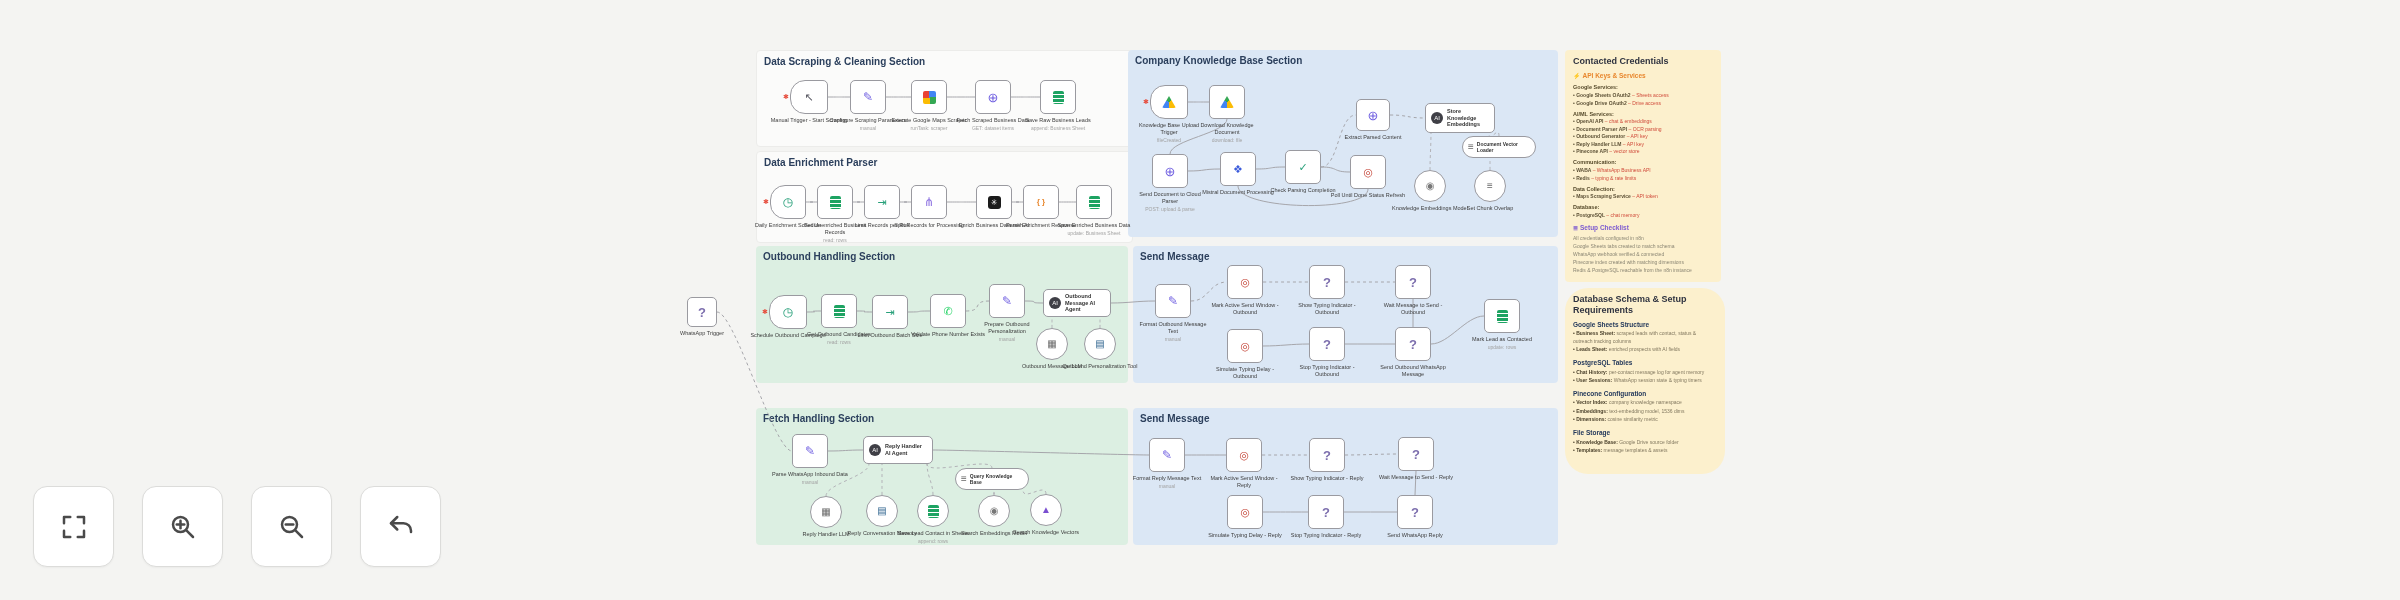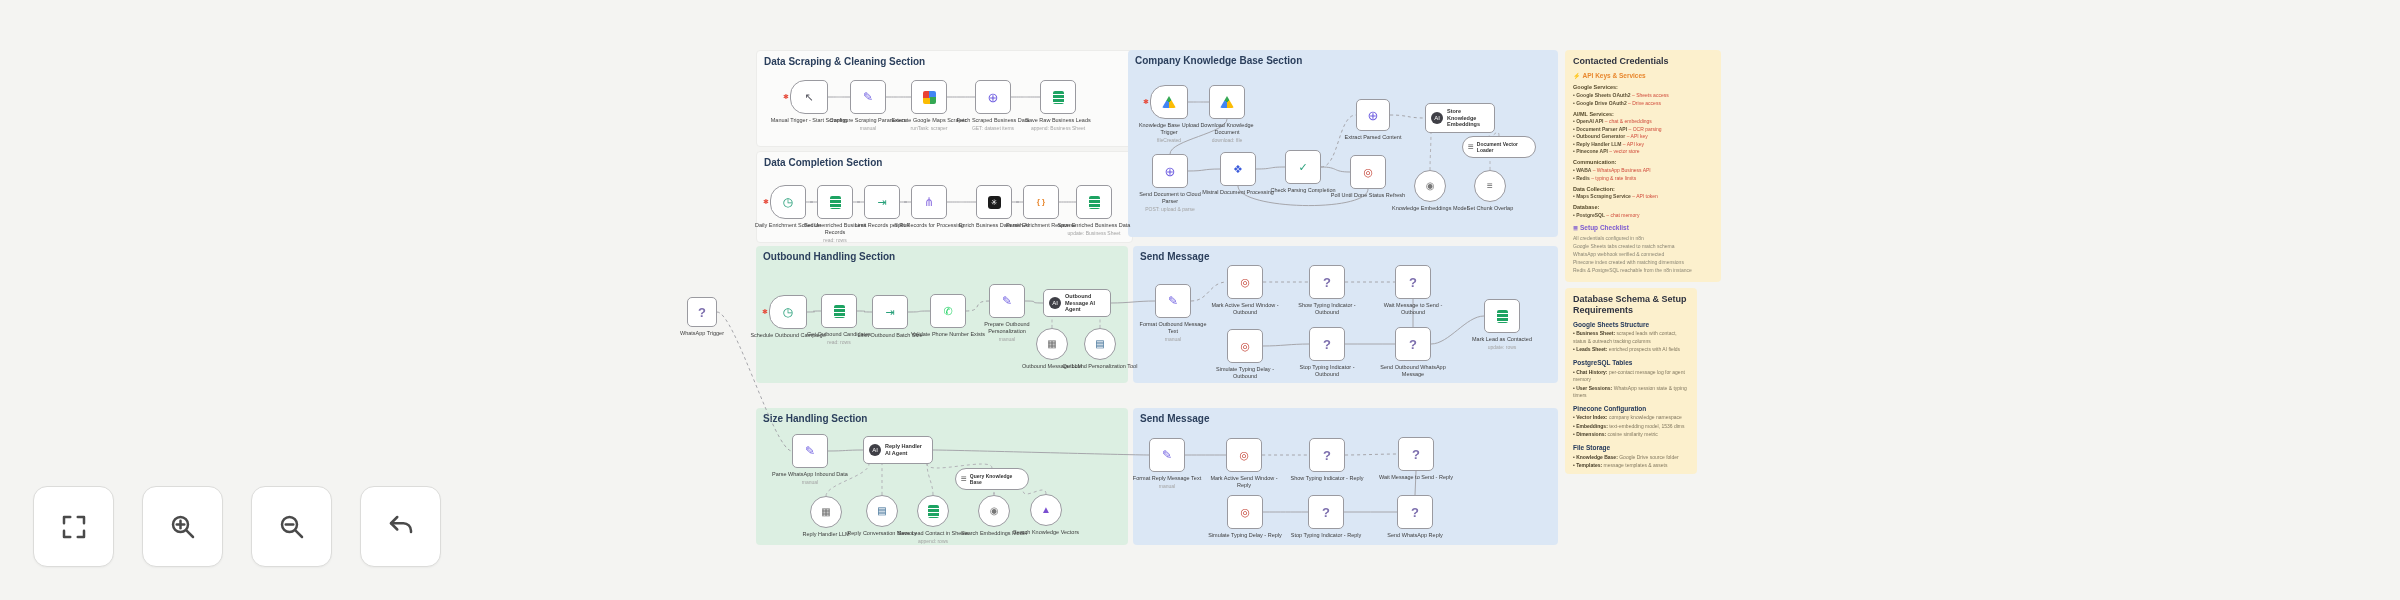--- a/index.html
+++ b/index.html
@@ -83,33 +83,33 @@
 </style>
 </head>
 <body>
 
 <div id="canvas">
   <div id="sections">
       <div class="section light" style="left: 756px; top: 50px; width: 377px; height: 97px;">
         <h4>Data Scraping &amp; Cleaning Section</h4>
       </div>
       <div class="section light" style="left: 756px; top: 151px; width: 377px; height: 92px;">
-        <h4>Data Completion Section</h4>
+        <h4>Data Enrichment Parser</h4>
       </div>
       <div class="section blue" style="left: 1128px; top: 50px; width: 430px; height: 187px;">
         <h4>Company Knowledge Base Section</h4>
       </div>
       <div class="section green" style="left: 756px; top: 246px; width: 372px; height: 137px;">
         <h4>Outbound Handling Section</h4>
       </div>
       <div class="section blue" style="left: 1133px; top: 246px; width: 425px; height: 137px;">
         <h4>Send Message</h4>
       </div>
       <div class="section green" style="left: 756px; top: 408px; width: 372px; height: 137px;">
-        <h4>Size Handling Section</h4>
+        <h4>Fetch Handling Section</h4>
       </div>
       <div class="section blue" style="left: 1133px; top: 408px; width: 425px; height: 137px;">
         <h4>Send Message</h4>
       </div>
     </div>
   <svg id="edges" width="2400" height="600">
       <path d="M 828 97 C 846 97, 832 97, 850 97" fill="none" stroke="#a6a6ab" stroke-width="1"></path>
       <path d="M 886 97 C 904 97, 893 97, 911 97" fill="none" stroke="#a6a6ab" stroke-width="1"></path>
       <path d="M 947 97 C 965 97, 957 97, 975 97" fill="none" stroke="#a6a6ab" stroke-width="1"></path>
       <path d="M 1011 97 C 1029 97, 1022 97, 1040 97" fill="none" stroke="#a6a6ab" stroke-width="1"></path>
@@ -418,21 +418,21 @@
     </div>
     <div id="cred-checklist">
         <div class="check-item">All credentials configured in n8n</div>
         <div class="check-item">Google Sheets tabs created to match schema</div>
         <div class="check-item">WhatsApp webhook verified &amp; connected</div>
         <div class="check-item">Pinecone index created with matching dimensions</div>
         <div class="check-item">Redis &amp; PostgreSQL reachable from the n8n instance</div>
       </div>
   </aside>
 
-  <aside class="panel" style="left:1565px;top:288px;width:132px;height:186px;">
+  <aside class="panel" style="left:1565px;top:288px;width:160px;height:186px;border-radius:23px;">
     <h2>Database Schema &amp; Setup Requirements</h2>
     <div id="schema-groups">
         <div class="s-head">Google Sheets Structure</div>
         <div class="s-item"><span class="s-label">• Business Sheet: </span><span>scraped leads with contact, status &amp; outreach tracking columns</span></div>
         <div class="s-item"><span class="s-label">• Leads Sheet: </span><span>enriched prospects with AI fields</span></div>
         <div class="s-head">PostgreSQL Tables</div>
         <div class="s-item"><span class="s-label">• Chat History: </span><span>per-contact message log for agent memory</span></div>
         <div class="s-item"><span class="s-label">• User Sessions: </span><span>WhatsApp session state &amp; typing timers</span></div>
         <div class="s-head">Pinecone Configuration</div>
         <div class="s-item"><span class="s-label">• Vector Index: </span><span>company knowledge namespace</span></div>

